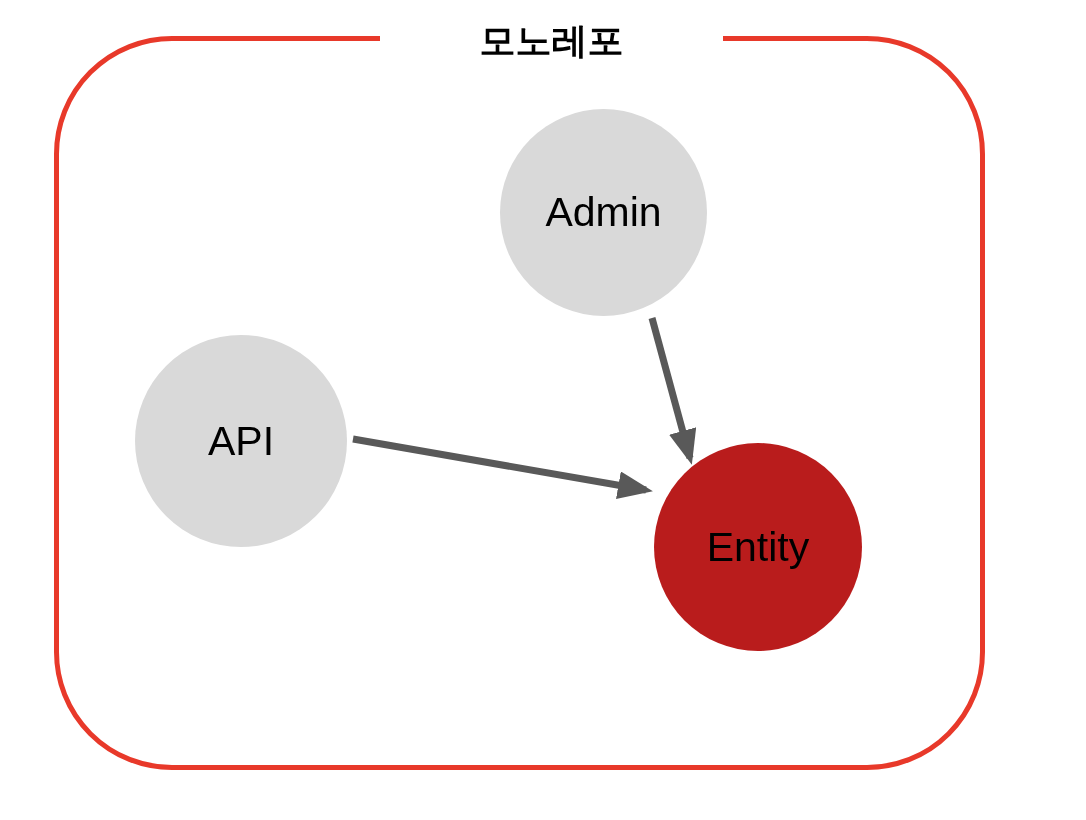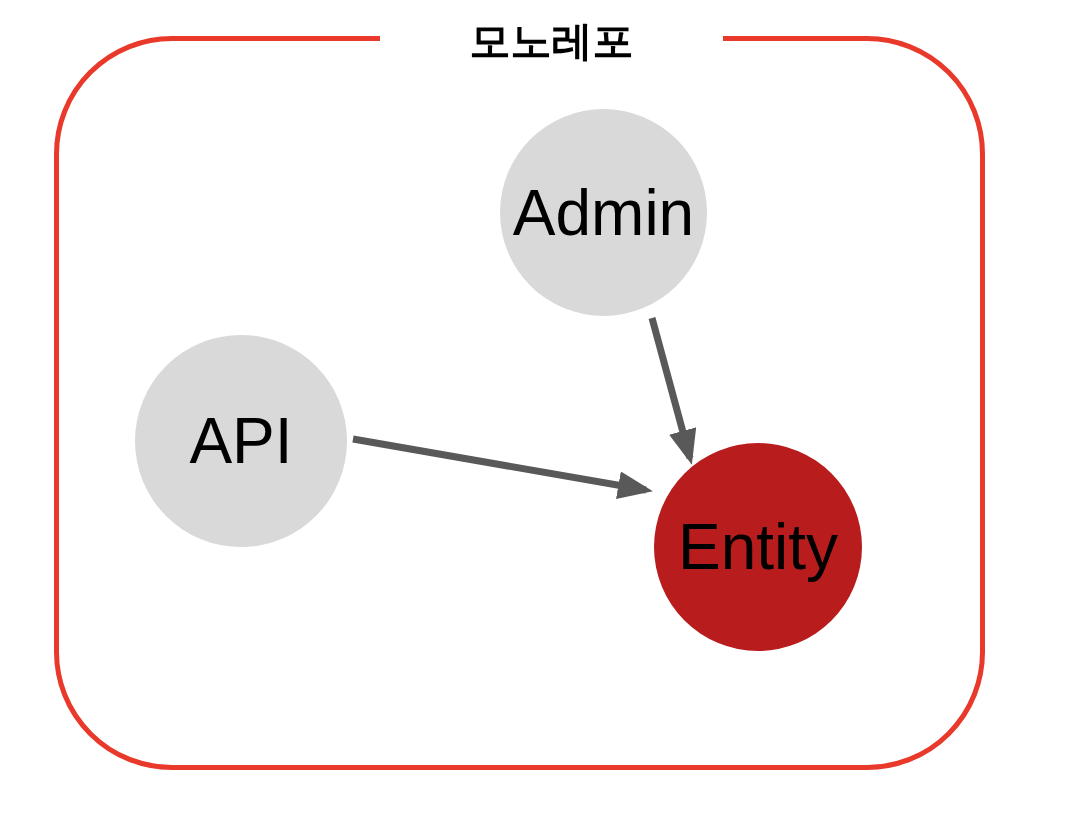--- a/index.html
+++ b/index.html
@@ -27,42 +27,42 @@
     background: transparent;
   }
   .diagram-title {
     position: absolute;
     left: 380px;
     top: 14px;
     width: 343px;
     height: 54px;
     background: #ffffff;
     color: #000000;
-    font-size: 41px;
+    font-size: 36px;
     font-weight: bold;
     line-height: 54px;
     text-align: center;
     letter-spacing: 0px;
   }
   .edges-layer {
     position: absolute;
     left: 0;
     top: 0;
     width: 1086px;
     height: 820px;
     pointer-events: none;
   }
   .node {
     position: absolute;
     border-radius: 50%;
     display: flex;
     align-items: center;
     justify-content: center;
     color: #000000;
-    font-size: 64px;
+    font-size: 41px;
     font-weight: 400;
     text-align: center;
   }
   .node-admin {
     left: 500px;
     top: 109px;
     width: 207px;
     height: 207px;
     background: #d9d9d9;
   }

